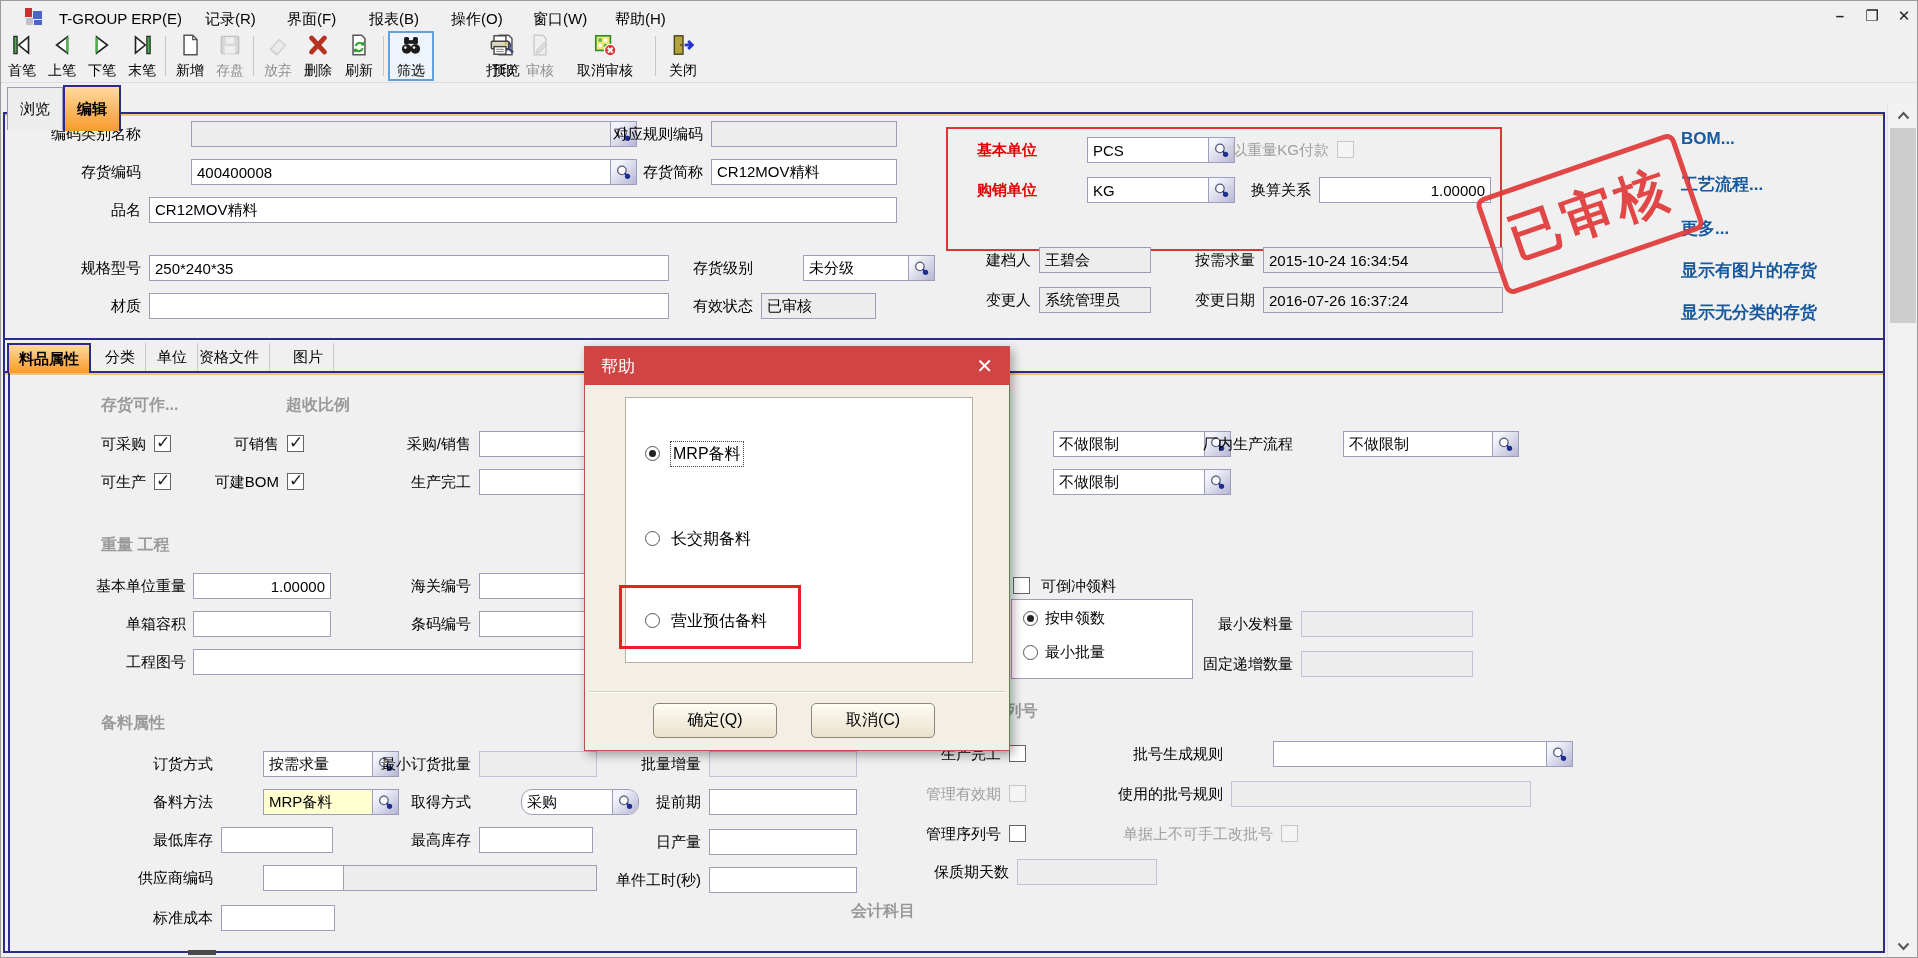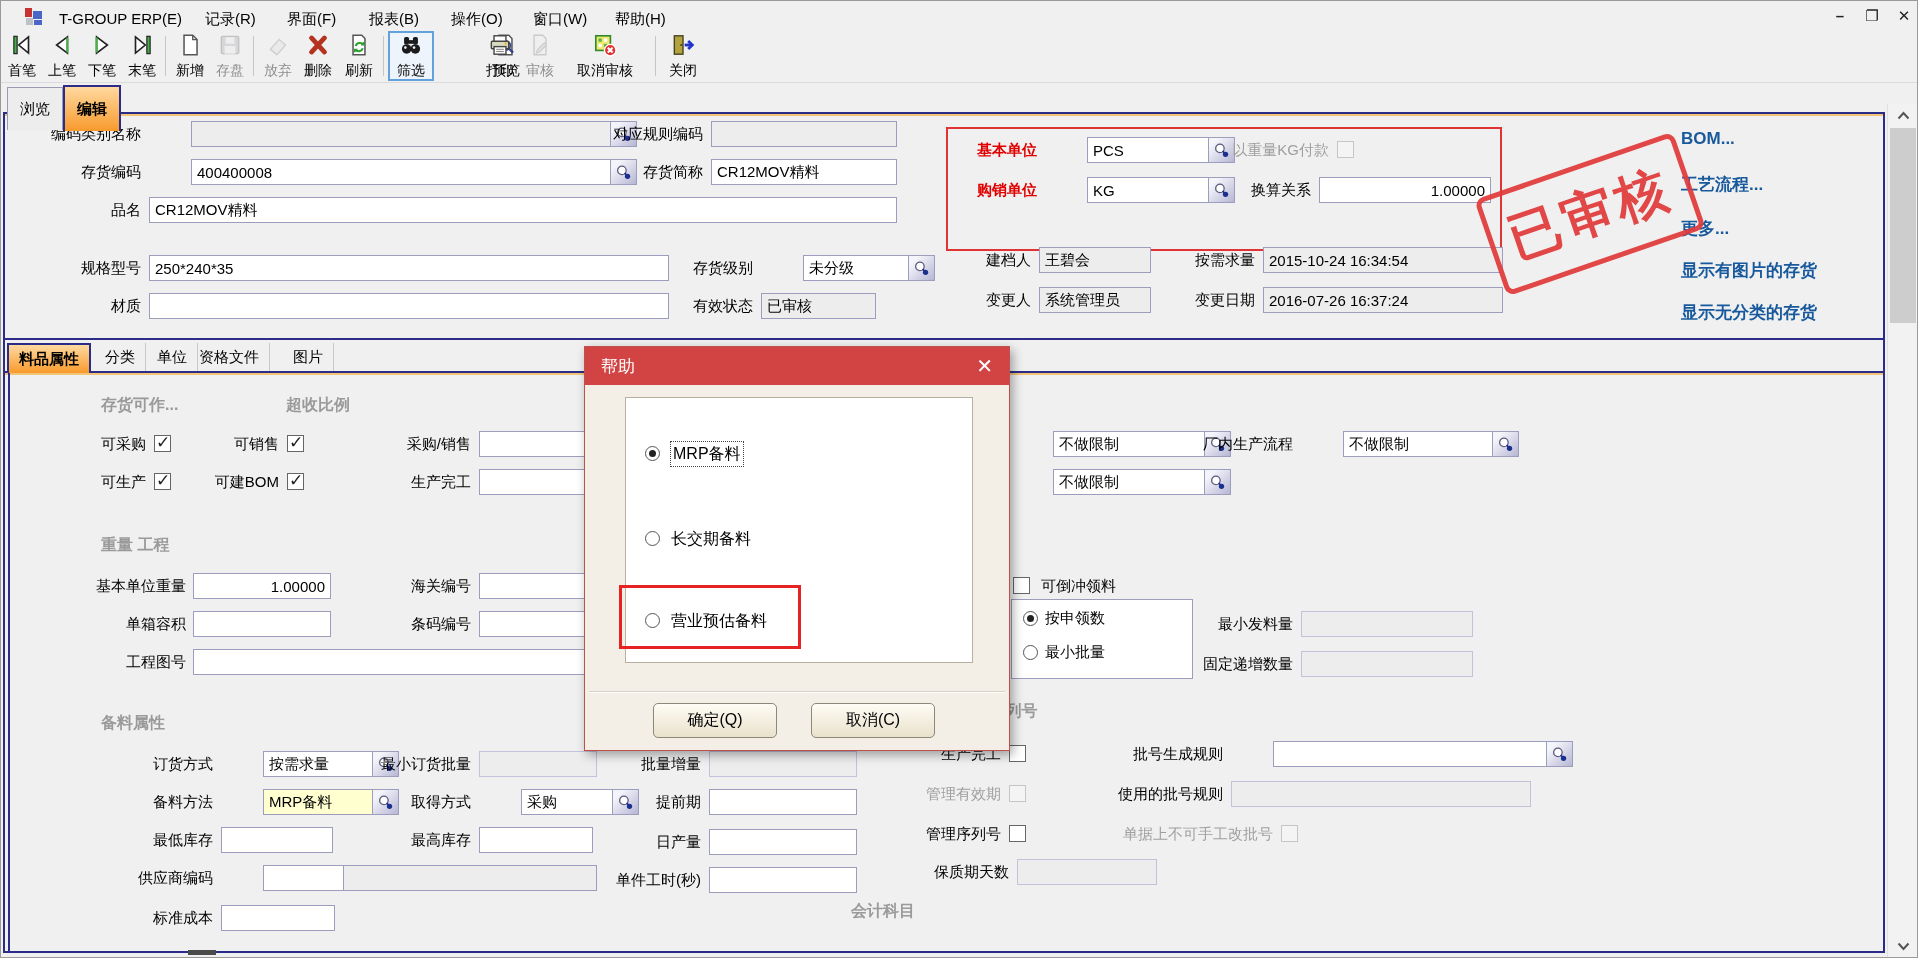--- a/index.html
+++ b/index.html
@@ -433,21 +433,21 @@
       <span class="v">MRP备料</span>
     <span class="lkbtn">
         <svg viewBox="0 0 16 16">
           <circle cx="6.5" cy="6" r="4" fill="#fdfdff" stroke="#5a5a7a" stroke-width="1.2"></circle>
           <path d="M9 8.5l2 2" stroke="#1b2f8f" stroke-width="1.6"></path>
           <circle cx="11.8" cy="11.6" r="2.5" fill="#1b2f8f"></circle>
         </svg>
       </span>
     </div>
   <div class="lbl" style="left:388px;top:788px;width:82px;">取得方式</div>
-  <div class="fld haslk" style="left:478px;top:788px;width:118px;">
+  <div class="fld haslk" style="left:478px;top:788px;width:118px;border-radius:11px;">
       <span class="v">采购</span>
     <span class="lkbtn">
         <svg viewBox="0 0 16 16">
           <circle cx="6.5" cy="6" r="4" fill="#fdfdff" stroke="#5a5a7a" stroke-width="1.2"></circle>
           <path d="M9 8.5l2 2" stroke="#1b2f8f" stroke-width="1.6"></path>
           <circle cx="11.8" cy="11.6" r="2.5" fill="#1b2f8f"></circle>
         </svg>
       </span>
     </div>
 

